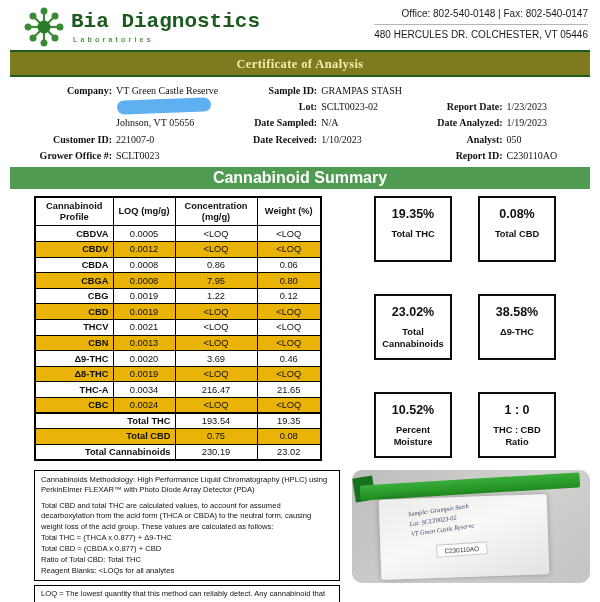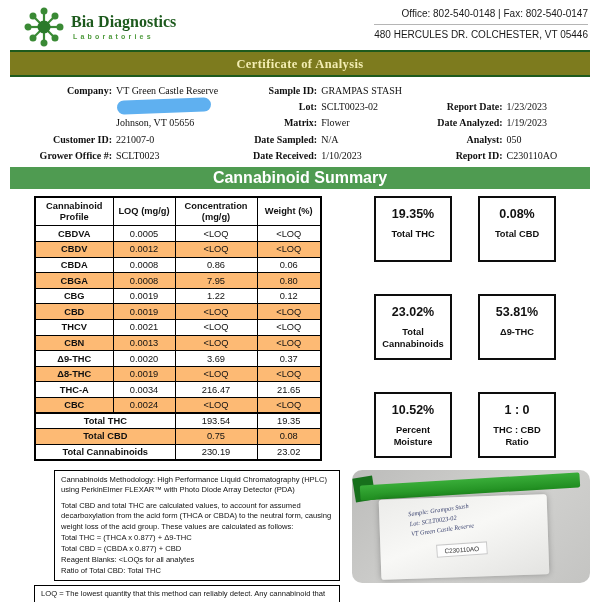--- a/index.html
+++ b/index.html
@@ -3,21 +3,21 @@
 <meta charset="utf-8">
 <style>
   * { margin:0; padding:0; box-sizing:border-box; }
   html,body { width:600px; height:602px; }
   body { font-family:"Liberation Sans", sans-serif; background:#fff; color:#111; overflow:hidden; }
   .page { width:600px; height:602px; position:relative; }
 
   
   .top-header { display:flex; justify-content:space-between; align-items:flex-start; padding:7px 12px 2px 24px; height:50px; }
   .logo-wrap { display:flex; align-items:center; gap:7px; }
-  .brand { font-family:Liberation Serif, serif; font-weight:bold; font-size:16px; color:#1d5a1d; line-height:1.05; }
+  .brand { font-family:Liberation Mono, monospace; font-weight:bold; font-size:21px; color:#1d5a1d; line-height:1.05; }
   .brand-sub { font-size:7px; letter-spacing:3.2px; color:#4e9a3c; font-weight:bold; margin-top:2px; margin-left:2px; }
   .contact { text-align:right; font-size:10px; color:#1a1a1a; line-height:1.35; }
   .contact-line1 { padding-bottom:3px; border-bottom:1px solid #b5b5b5; margin-bottom:3px; }
 
   
   .title-bar { margin:0 10px; background:#7d7b1e; border-top:2px solid #1d5a1d; border-bottom:2px solid #1d5a1d; text-align:center; padding:2px 0 3px; }
   .title-text { font-family:"Liberation Serif", serif; font-weight:bold; font-size:12.5px; color:#f3edb2; letter-spacing:.4px; }
 
   
   .info { display:flex; margin:5px 12px 3px 12px; font-size:10px; }
@@ -33,35 +33,35 @@
   .redaction { display:inline-block; width:94px; height:14px; background:#5fb0f0; border-radius:9px; transform:rotate(-2deg); margin-left:1px; }
 
   
   .summary-bar { margin:0 10px; background:#4f9b51; color:#fff; font-weight:bold; text-align:center; font-size:16px; padding:2px 0; }
 
   
   .main { display:flex; margin:7px 10px 0 34px; }
   table.coa { border-collapse:collapse; border:2px solid #000; }
   .coa th, .coa td { border:1px solid #000; font-size:9.3px; padding:1px 4px; height:15.6px; }
   .coa th { text-align:center; font-weight:bold; vertical-align:middle; line-height:1.2; height:29px; }
-  .coa td.name { font-weight:bold; text-align:center; }
+  .coa td.name { font-weight:bold; text-align:right; }
   .coa td.num { text-align:center; }
-  .coa tr.gray { background:#fdba74; }
+  .coa tr.gray { background:#eab308; }
   .coa tr.total-first td { border-top:2px solid #000; }
   .col-prof { width:78px; } .col-loq { width:62px; } .col-conc { width:82px; } .col-wt { width:64px; }
 
   .boxes { display:grid; grid-template-columns:78px 78px; column-gap:26px; row-gap:32px; margin-left:52px; align-content:start; }
   .rbox { border:2px solid #0d0d0d; height:66px; background:#fff; display:flex; flex-direction:column; align-items:center; padding-top:9px; gap:8px; }
   .rbox-val { font-weight:bold; font-size:12.5px; }
   .rbox-lab { font-weight:bold; font-size:9.3px; text-align:center; line-height:1.25; padding:0 3px; }
 
   
   .bottom { display:flex; margin:9px 10px 0 34px; gap:12px; }
   .notes { width:306px; }
-  .mbox { border:1px solid #000; padding:4px 6px; font-size:7.6px; line-height:1.38;margin-left:20px; }
+  .mbox { border:1px solid #000; padding:4px 6px; font-size:7.6px; line-height:1.38; }
   .mbox .para { margin-top:5px; }
   .formula-row { display:flex; margin-top:1px;flex-direction:column; }
   .formula-row span:first-child { width:56%; flex:0 0 auto; }
   .loqbox { border:1px solid #000; margin-top:4px; padding:3px 6px; font-size:7.6px; line-height:1.38; }
 
   
   .photo { width:238px; height:113px; border-radius:10px; background:linear-gradient(135deg,#bcbcba,#d2d2d0 55%,#c4c4c2); position:relative; overflow:hidden; flex:0 0 auto; }
   .tape-edge { position:absolute; left:2px; top:7px; width:20px; height:24px; background:#17701c; transform:rotate(-9deg); }
   .tape { position:absolute; left:8px; right:10px; top:9px; height:15px; background:linear-gradient(#39ad39,#1f8c1f); transform:rotate(-3.5deg); border-radius:2px; }
   .bag { position:absolute; left:28px; top:27px; width:168px; height:80px; background:linear-gradient(160deg,#ececea,#f8f8f6 45%,#e3e3e1); transform:rotate(-2deg); border-radius:3px; box-shadow:0 0 6px rgba(0,0,0,.28); }
@@ -137,24 +137,20 @@
     <div class="info-col c2">
         <div class="info-row">
           <span class="info-label">Sample ID:</span>
           <span class="info-value">GRAMPAS STASH</span>
         </div>
         <div class="info-row">
           <span class="info-label">Lot:</span>
           <span class="info-value">SCLT0023-02</span>
         </div>
         <div class="info-row">
-          <span class="info-label">Matrix:</span>
-          <span class="info-value">Flower</span>
-        </div>
-        <div class="info-row">
           <span class="info-label">Date Sampled:</span>
           <span class="info-value">N/A</span>
         </div>
         <div class="info-row">
           <span class="info-label">Date Received:</span>
           <span class="info-value">1/10/2023</span>
         </div>
       </div>
     <div class="info-col c3">
         <div class="info-row">
@@ -244,21 +240,21 @@
           <tr class="gray">
             <td class="name">CBN</td>
             <td class="num">0.0013</td>
             <td class="num">&lt;LOQ</td>
             <td class="num">&lt;LOQ</td>
           </tr>
           <tr>
             <td class="name">Δ9-THC</td>
             <td class="num">0.0020</td>
             <td class="num">3.69</td>
-            <td class="num">0.37</td>
+            <td class="num">0.46</td>
           </tr>
           <tr class="gray">
             <td class="name">Δ8-THC</td>
             <td class="num">0.0019</td>
             <td class="num">&lt;LOQ</td>
             <td class="num">&lt;LOQ</td>
           </tr>
           <tr>
             <td class="name">THC-A</td>
             <td class="num">0.0034</td>
@@ -295,21 +291,21 @@
         </div>
         <div class="rbox">
           <div class="rbox-val">0.08%</div>
           <div class="rbox-lab">Total CBD</div>
         </div>
         <div class="rbox">
           <div class="rbox-val">23.02%</div>
           <div class="rbox-lab">Total Cannabinoids</div>
         </div>
         <div class="rbox">
-          <div class="rbox-val">53.81%</div>
+          <div class="rbox-val">38.58%</div>
           <div class="rbox-lab">Δ9-THC</div>
         </div>
         <div class="rbox">
           <div class="rbox-val">10.52%</div>
           <div class="rbox-lab">Percent Moisture</div>
         </div>
         <div class="rbox">
           <div class="rbox-val">1 : 0</div>
           <div class="rbox-lab">THC : CBD Ratio</div>
         </div>
@@ -319,22 +315,22 @@
   <div class="bottom">
     <div class="notes">
       <div class="mbox">
         <div>Cannabinoids Methodology: High Performance Liquid Chromatography (HPLC) using PerkinElmer FLEXAR™ with Photo Diode Array Detector (PDA)</div>
         <div class="para">Total CBD and total THC are calculated values, to account for assumed decarboxylation from the acid form (THCA or CBDA) to the neutral form, causing weight loss of the acid group. These values are calculated as follows:</div>
         <div class="formula-row">
           <span>Total THC = (THCA x 0.877) + Δ9-THC</span>
           <span>Total CBD = (CBDA x 0.877) + CBD</span>
         </div>
         <div class="formula-row">
+          <span>Ratio of Total CBD: Total THC</span>
           <span>Reagent Blanks: &lt;LOQs for all analytes</span>
-          <span>Ratio of Total CBD: Total THC</span>
         </div>
       </div>
       <div class="loqbox">LOQ = The lowest quantity that this method can reliably detect. Any cannabinoid that was measured to be less than the stated LOQ (&lt;LOQ).</div>
 
     </div>
 
     <div class="photo">
       <div class="tape-edge"></div>
       <div class="tape"></div>
       <div class="bag">

